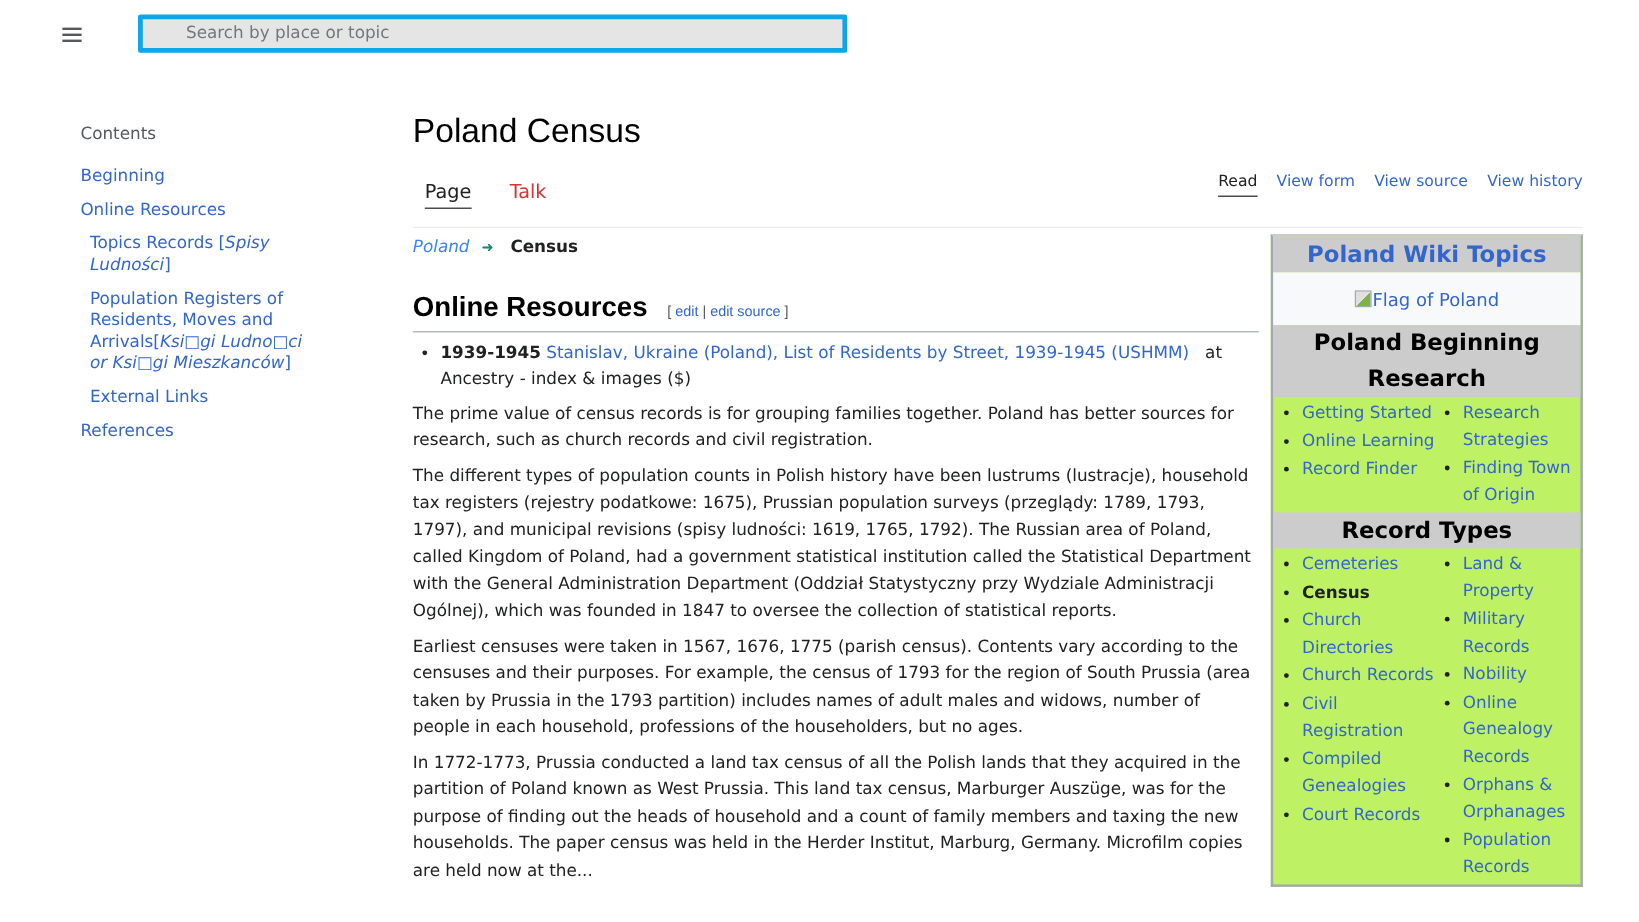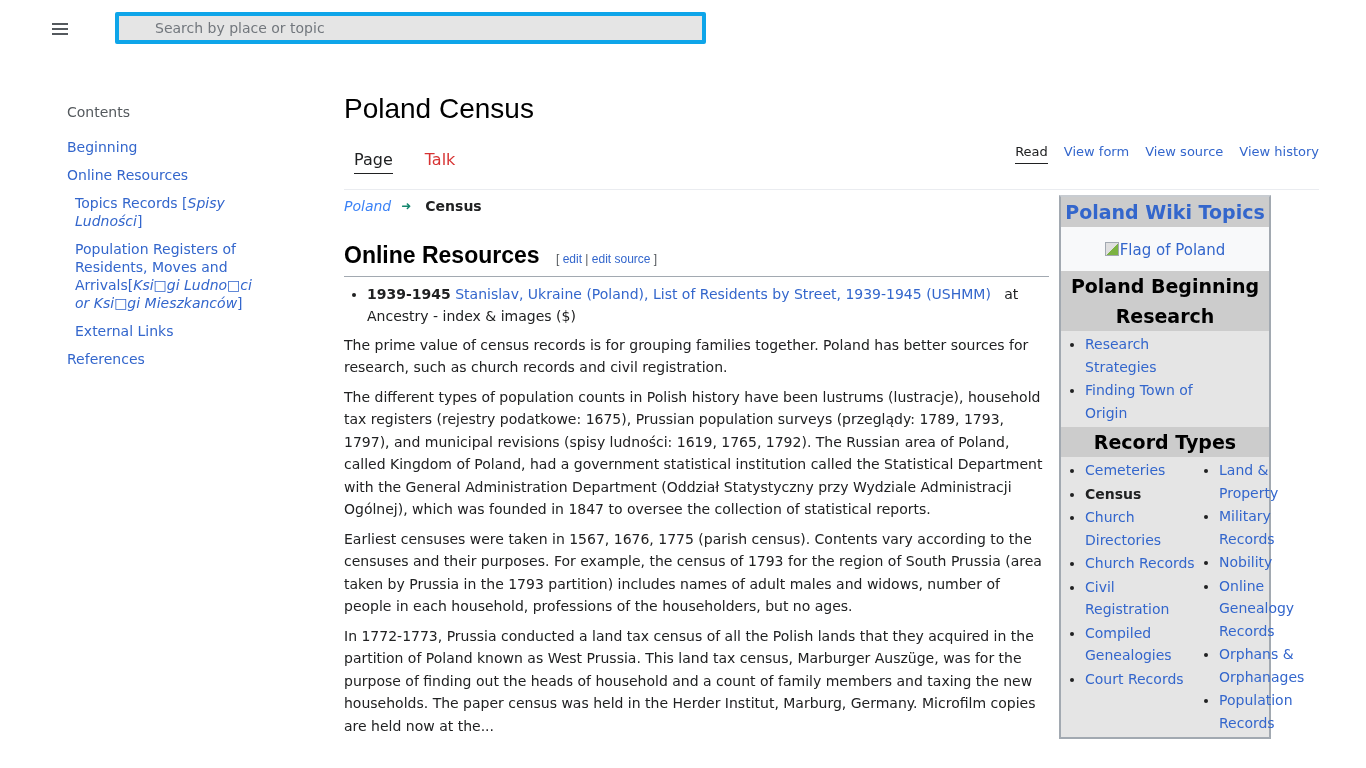--- a/index.html
+++ b/index.html
@@ -36,21 +36,21 @@
   .crumb .crumb-current { font-weight: bold; color: #202122; margin-left: 4px; }
 
   .section-h { font-family: "Liberation Sans", sans-serif; font-size: 23px; font-weight: bold; color: #000; border-bottom: 1px solid #a2a9b1; padding-bottom: 2px; line-height: 30px; margin-bottom: 6px; }
   .section-h .editlinks { font-family: "Liberation Sans", sans-serif; font-size: 12px; font-weight: normal; color: #54595d; margin-left: 10px; }
   .section-h .editlinks a { color: #3366cc; }
 
   .content ul { margin-left: 23px; margin-bottom: 6px; }
   .content ul li { list-style: disc; }
   .content p { margin-bottom: 7px; }
 
-  .infobox { position: absolute; left: 715px; top: 105px; width: 212px; border: 2px solid #a2a9b1; border-top-color: #c8ccd1; background: #e5e5e5; font-size: 14px; }
+  .infobox { position: absolute; left: 715px; top: 105px; width: 260px; border: 2px solid #a2a9b1; border-top-color: #c8ccd1; background: #bef264; font-size: 14px; }
   .ib-head { background: #cccccc; text-align: center; font-weight: bold; font-size: 19px; line-height: 30px; color: #000; }
   .ib-head.blue { color: #3366cc; }
   .ib-flag { background: #f8f9fa; text-align: center; padding: 14px 0 12px; color: #3366cc; font-size: 15px; }
   .ib-flag .broken { display: inline-block; width: 14px; height: 14px; border: 1px solid #a2a9b1; vertical-align: -1px; margin-right: 1px; background: linear-gradient(135deg, #e0e0e0 50%, #7cb342 50%); }
   .ib-grid { display: grid; grid-template-columns: 134px 122px; padding: 2px 0 2px 4px; }
   .ib-grid ul { margin-left: 20px; }
   .ib-grid li { list-style: disc; line-height: 22.5px; margin-bottom: 1px; color: #3366cc; }
   .ib-grid li::marker { color: #202122; }
   .ib-grid li.bold { color: #202122; font-weight: bold; }
 </style>
@@ -118,20 +118,25 @@
   </div>
 
   <aside class="infobox">
     <div class="ib-head blue">Poland Wiki Topics</div>
     <div class="ib-flag">
       <span class="broken"></span><span>Flag of Poland</span>
     </div>
     <div class="ib-head">Poland Beginning Research</div>
     <div class="ib-grid">
       <ul>
+        <li>Getting Started</li>
+        <li>Online Learning</li>
+        <li>Record Finder</li>
+      </ul>
+      <ul>
         <li>Research Strategies</li>
         <li>Finding Town of Origin</li>
       </ul>
     </div>
     <div class="ib-head">Record Types</div>
     <div class="ib-grid">
       <ul>
         <li>Cemeteries</li>
         <li class="bold">Census</li>
         <li>Church Directories</li>

